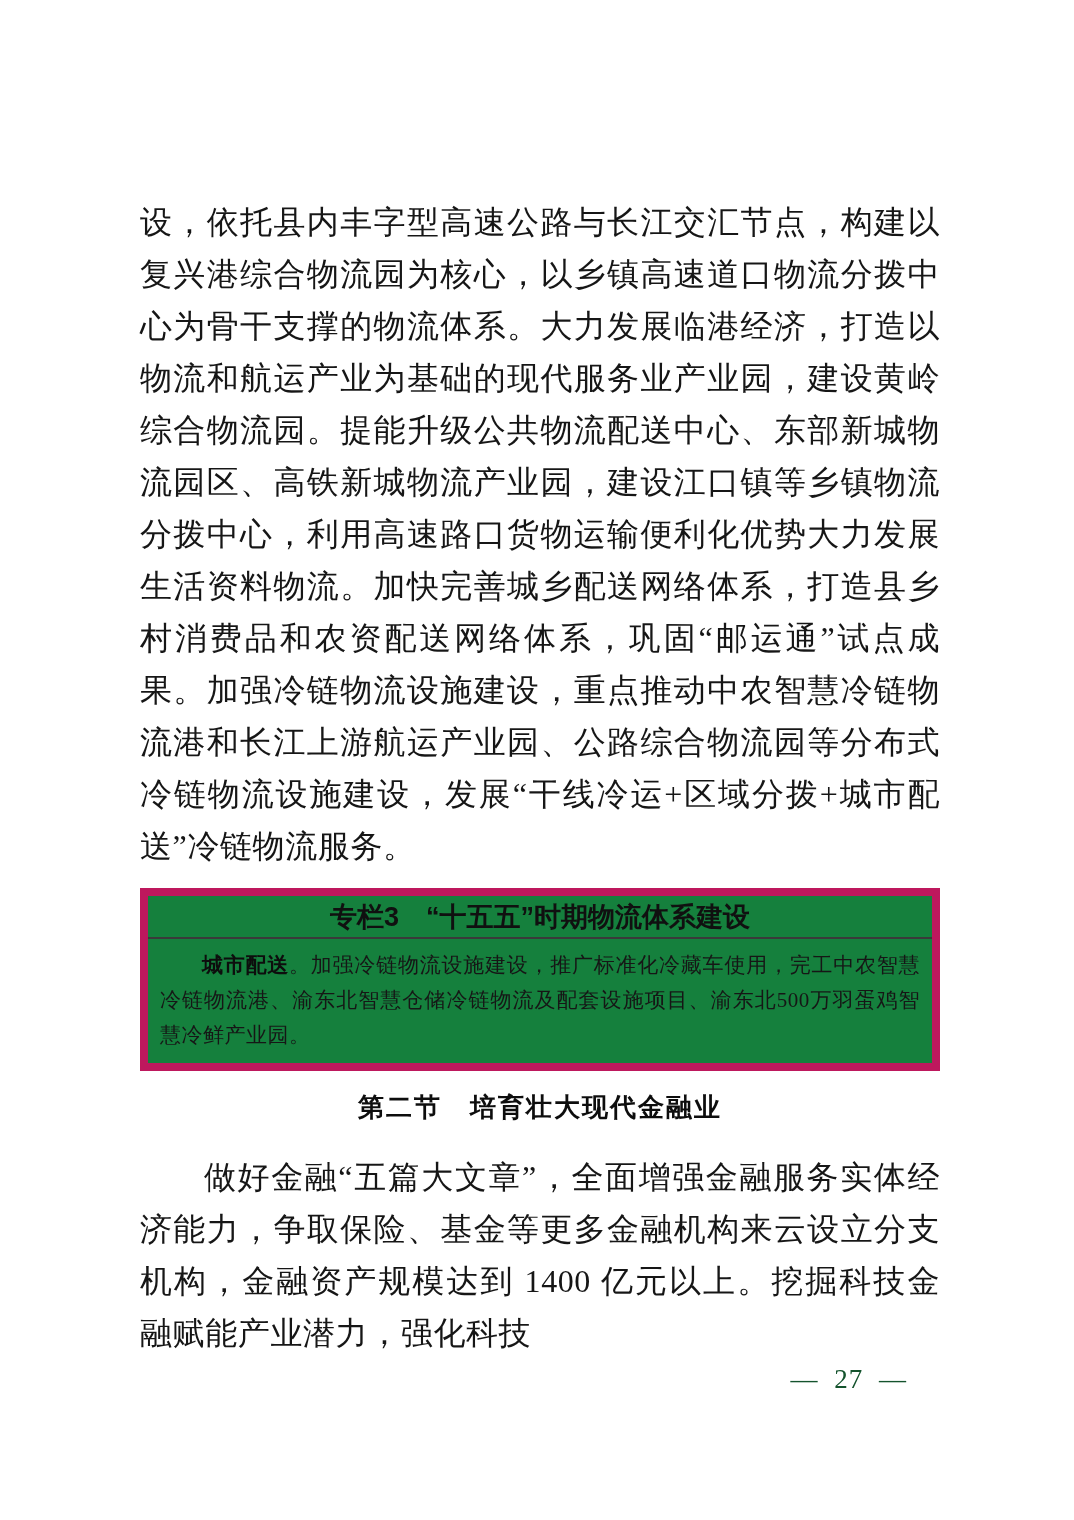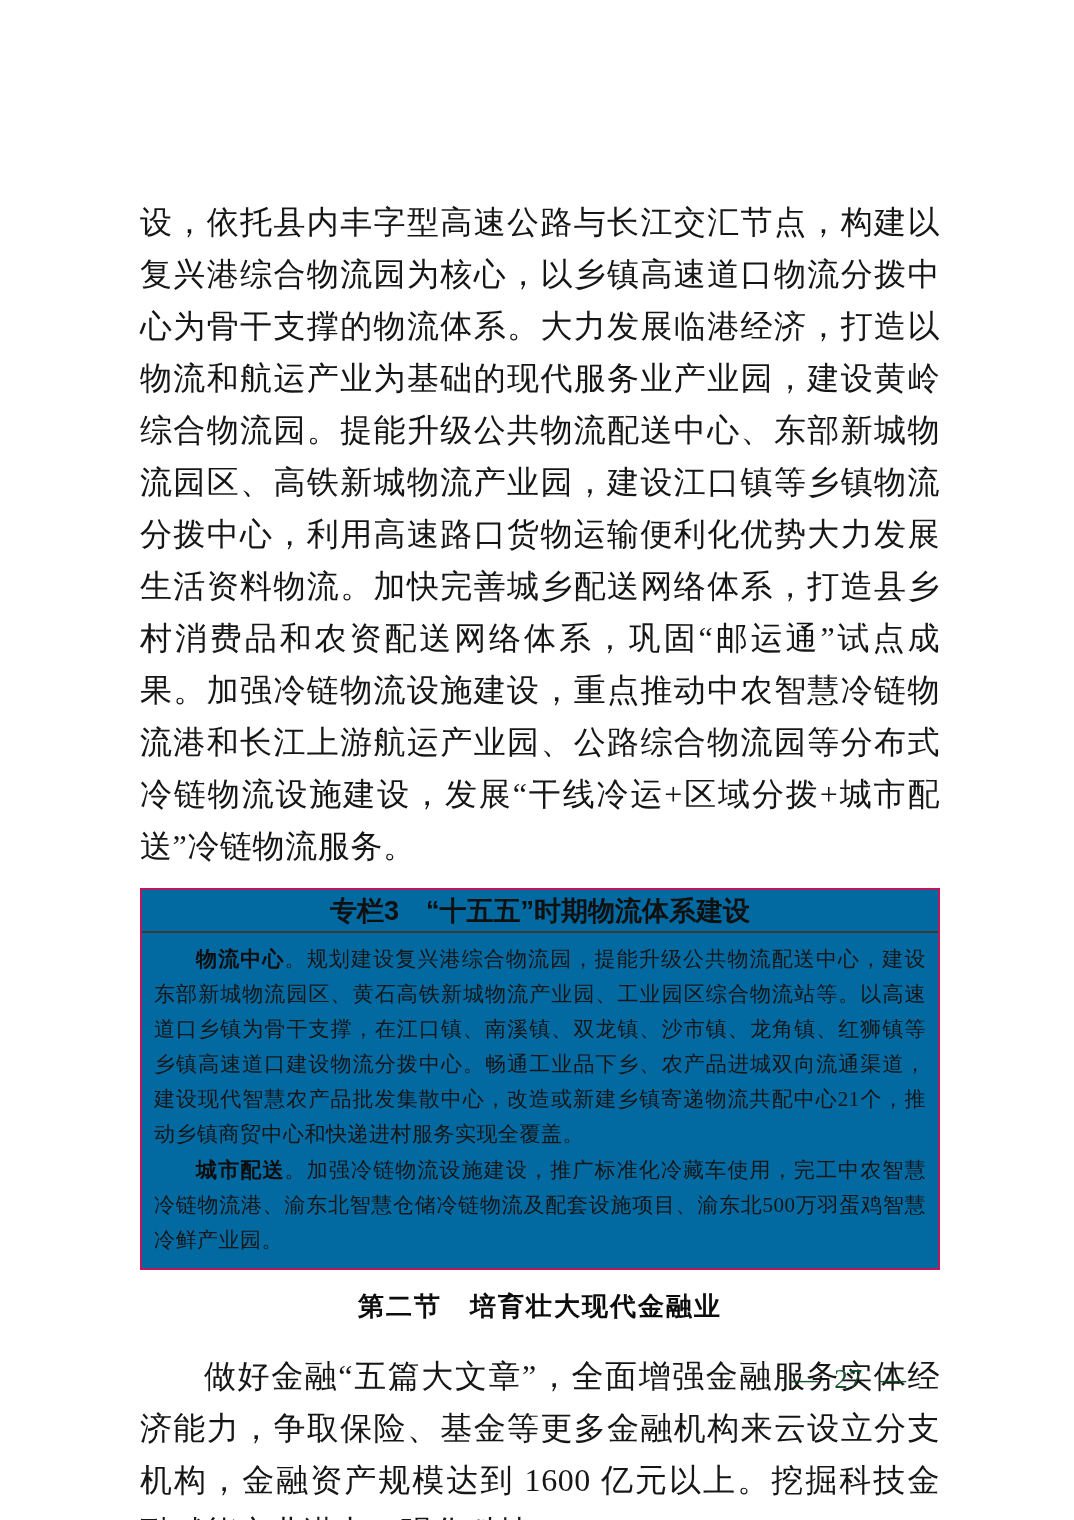--- a/index.html
+++ b/index.html
@@ -26,22 +26,22 @@
     font-size: 32px;
     line-height: 52px;
     letter-spacing: 0.6px;
     text-align: justify;
     text-justify: inter-character;
     color: #161616;
   }
   .body-text.indent { text-indent: 2em; }
   .column-box {
     margin-top: 16px;
-    border: 2px solid #be185d;
-    background: #0369a1;
+    border: 8px solid #be185d;
+    background: #15803d;
   }
   .box-title {
     text-align: center;
     font-family: "Liberation Sans", "DejaVu Sans", sans-serif;
     font-weight: bold;
     font-size: 27px;
     line-height: 38px;
     padding: 2px 0 1px 0;
     border-bottom: 2px solid #3a3a3a;
     color: #101010;
@@ -87,25 +87,24 @@
 <body>
 
 <div class="page">
   <div class="content">
 
     <p class="body-text">设，依托县内丰字型高速公路与长江交汇节点，构建以复兴港综合物流园为核心，以乡镇高速道口物流分拨中心为骨干支撑的物流体系。大力发展临港经济，打造以物流和航运产业为基础的现代服务业产业园，建设黄岭综合物流园。提能升级公共物流配送中心、东部新城物流园区、高铁新城物流产业园，建设江口镇等乡镇物流分拨中心，利用高速路口货物运输便利化优势大力发展生活资料物流。加快完善城乡配送网络体系，打造县乡村消费品和农资配送网络体系，巩固“邮运通”试点成果。加强冷链物流设施建设，重点推动中农智慧冷链物流港和长江上游航运产业园、公路综合物流园等分布式冷链物流设施建设，发展“干线冷运+区域分拨+城市配送”冷链物流服务。</p>
 
     <div class="column-box">
       <div class="box-title">专栏3　“十五五”时期物流体系建设</div>
       <div class="box-body">
-        <p class="box-para"><span class="lead">物流中心</span><span>。</span><span>规划建设复兴港综合物流园，提能升级公共物流配送中心，建设东部新城物流园区、黄石高铁新城物流产业园、工业园区综合物流站等。以高速道口乡镇为骨干支撑，在江口镇、南溪镇、双龙镇、沙市镇、龙角镇、红狮镇等乡镇高速道口建设物流分拨中心。畅通工业品下乡、农产品进城双向流通渠道，建设现代智慧农产品批发集散中心，改造或新建乡镇寄递物流共配中心21个，推动乡镇商贸中心和快递进村服务实现全覆盖。</span></p>
         <p class="box-para"><span class="lead">城市配送</span><span>。</span><span>加强冷链物流设施建设，推广标准化冷藏车使用，完工中农智慧冷链物流港、渝东北智慧仓储冷链物流及配套设施项目、渝东北500万羽蛋鸡智慧冷鲜产业园。</span></p>
       </div>
     </div>
 
     <h2 class="section-heading">第二节　培育壮大现代金融业</h2>
 
-    <p class="body-text indent">做好金融“五篇大文章”，全面增强金融服务实体经济能力，争取保险、基金等更多金融机构来云设立分支机构，金融资产规模达到 1600 亿元以上。挖掘科技金融赋能产业潜力，强化科技</p>
+    <p class="body-text indent">做好金融“五篇大文章”，全面增强金融服务实体经济能力，争取保险、基金等更多金融机构来云设立分支机构，金融资产规模达到 1400 亿元以上。挖掘科技金融赋能产业潜力，强化科技</p>
 
   </div>
 
   <div class="page-footer">— 27 —</div>
 </div>
 
 </body></html>

